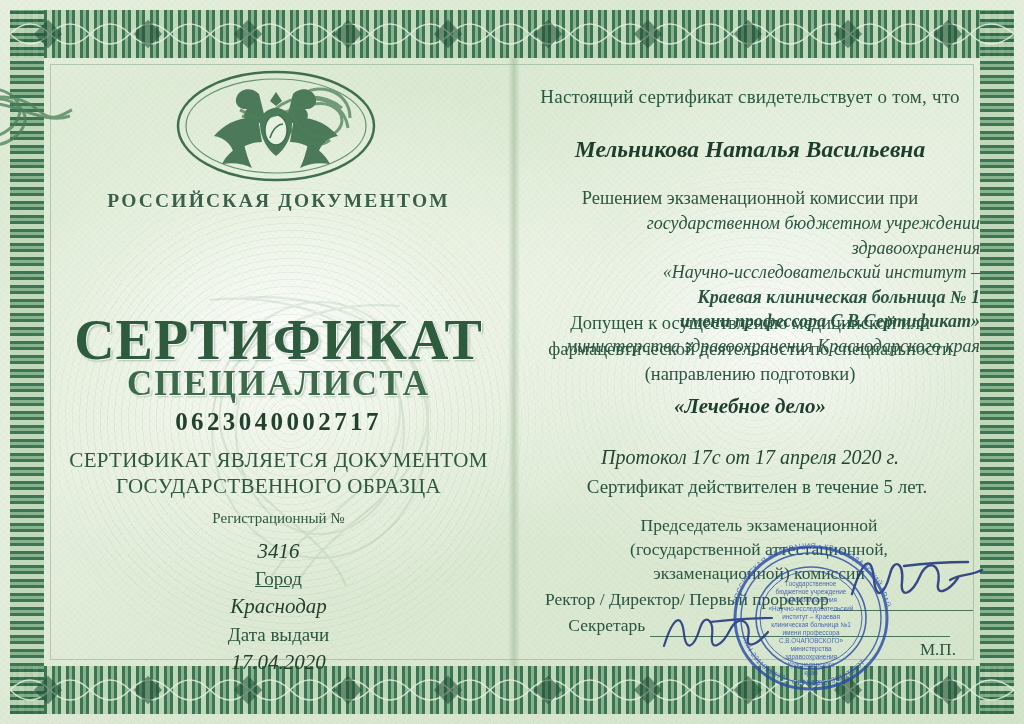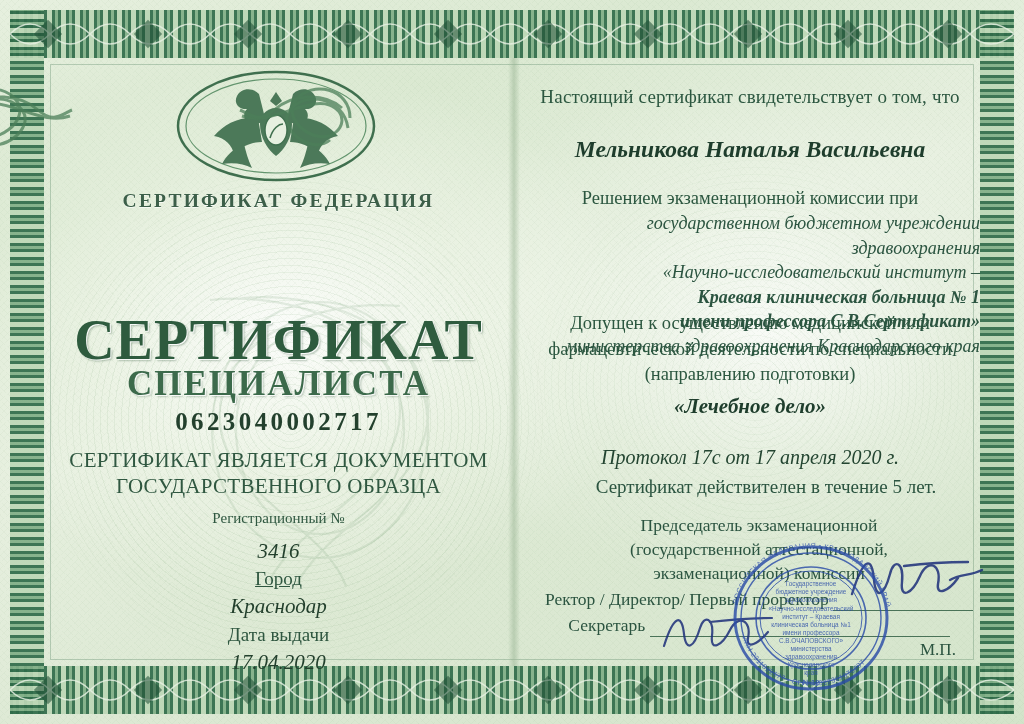--- a/index.html
+++ b/index.html
@@ -279,21 +279,21 @@
   }
   .r-protocol {
     position: absolute;
     left: 0; top: 388px; width: 460px;
     font-size: 20px;
     font-style: italic;
     color: #234531;
   }
   .r-valid {
     position: absolute;
-    left: 16px; top: 418px; width: 460px;
+    left: 7px; top: 418px; width: 460px;
     font-size: 19px;
     color: #2b5440;
   }
 
   .sign-block {
     position: absolute;
     left: 24px; top: 455px;
     width: 430px;
     text-align: center;
     font-size: 17.5px;
@@ -432,21 +432,21 @@
     </div>
 
     <svg class="emblem-knot-right" viewBox="0 0 120 96">
       <g fill="none" stroke="#4c7f59" stroke-width="3" opacity="0.75">
         <path d="M112 48 C 112 18, 74 10, 58 30 C 42 50, 80 78, 98 62 C 112 50, 100 30, 76 34 C 50 38, 28 54, 4 46"></path>
         <path d="M110 58 C 106 28, 68 20, 52 40 C 38 58, 74 86, 92 70"></path>
         <path d="M104 38 C 86 22, 54 24, 36 40 C 20 54, 12 44, 2 40"></path>
       </g>
     </svg>
 
-    <div class="country-name">СЕРТИФИКАТ ФЕДЕРАЦИЯ</div>
+    <div class="country-name">РОССИЙСКАЯ ДОКУМЕНТОМ</div>
 
     <div class="title-main">СЕРТИФИКАТ</div>
     <div class="title-sub">СПЕЦИАЛИСТА</div>
     <div class="serial-number">0623040002717</div>
 
     <div class="statement">
       <div>СЕРТИФИКАТ ЯВЛЯЕТСЯ ДОКУМЕНТОМ</div>
       <div>ГОСУДАРСТВЕННОГО ОБРАЗЦА</div>
     </div>
 

